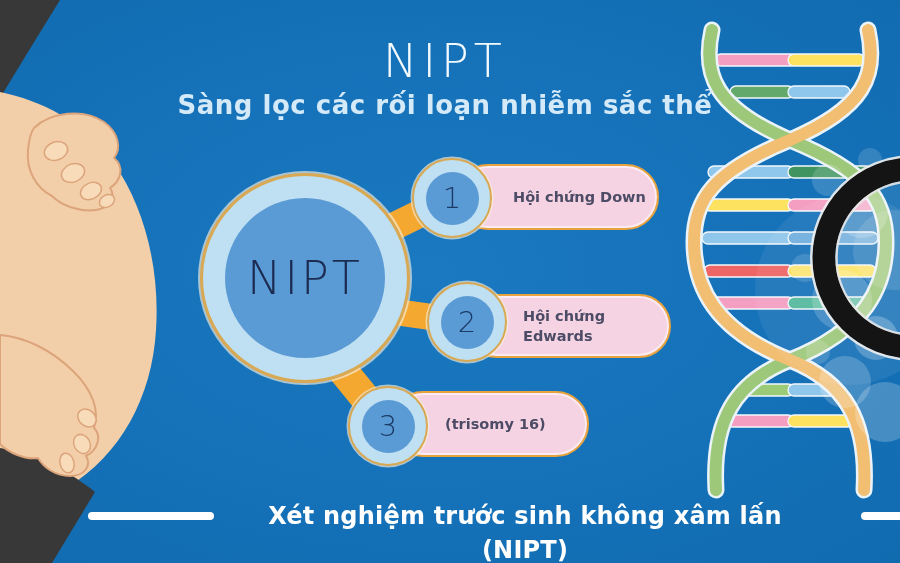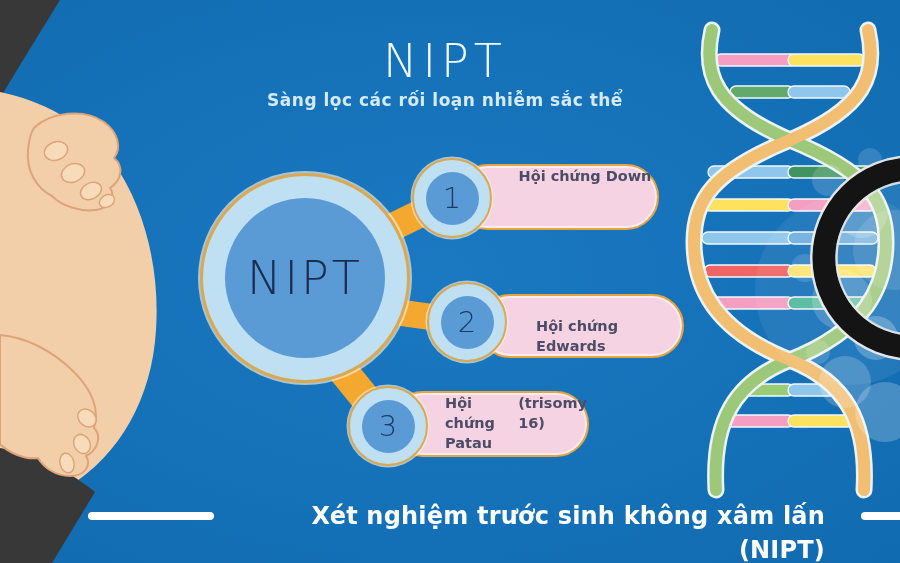--- a/index.html
+++ b/index.html
@@ -12,21 +12,21 @@
   }
   .art { position:absolute; left:0; top:0; width:900px; height:563px; }
 
   .title {
     position:absolute; left:45px; top:34px; width:800px;
     text-align:center; font-size:46px; font-weight:200; letter-spacing:5px;
     color:#F2FAFE;
   }
   .subtitle {
     position:absolute; left:45px; top:90px; width:800px;
-    text-align:center; font-size:17px; font-weight:bold; letter-spacing:.5px;
+    text-align:center; font-size:26px; font-weight:bold; letter-spacing:.5px;
     color: var(--subtitle-color,#D5EAF8);
   }
 
   .big-circle {
     position:absolute; left:200px; top:173px; width:210px; height:210px;
     border-radius:50%;
     background: var(--circle-light-blue,#BFDFF2);
     border:3px solid var(--gold-border,#D9A852);
     box-shadow: 0 0 0 2px rgba(247,240,222,.65);
     display:flex; align-items:center; justify-content:center;
@@ -40,29 +40,29 @@
     font-size:46px; font-weight:200; letter-spacing:3px;
     color: var(--navy-text,#1B2B52);
   }
 
   .pill {
     position:absolute; height:66px;
     background: var(--pill-pink,#F5D3E2);
     border:2.5px solid #E8A33D;
     box-shadow: inset 0 0 0 2px rgba(255,255,255,.55);
     border-radius:40px;
-    display:flex; flex-direction:row; justify-content:center;
+    display:flex; flex-direction:column; justify-content:center;
     z-index:2;
   }
   .pill .name, .pill .detail {
     font-size:14.5px; font-weight:bold; line-height:20px;
     color: var(--pill-text,#4D4C66);
   }
   .pill1 { left:455px; top:164px; width:204px; padding-left:56px; }
-  .pill2 { left:478px; top:294px; width:206px; height:64px; padding-left:56px;align-items:flex-end; }
+  .pill2 { left:465px; top:294px; width:206px; height:64px; padding-left:56px;align-items:flex-end; }
   .pill3 { left:390px; top:391px; width:199px; padding-left:53px; }
 
   .node {
     position:absolute; width:80px; height:80px; border-radius:50%;
     background: var(--circle-light-blue,#BFDFF2);
     border:2.5px solid var(--gold-border,#D9A852);
     box-shadow: 0 0 0 1.5px rgba(247,240,222,.65);
     display:flex; align-items:center; justify-content:center;
     z-index:3;
   }
@@ -71,21 +71,21 @@
     background: var(--circle-mid-blue,#5B9BD5);
     display:flex; align-items:center; justify-content:center;
   }
   .node .node-inner span { font-size:29px; font-weight:200; color:#1B3A66; }
   .node1 { left:412px; top:158px; }
   .node2 { left:427px; top:282px; }
   .node3 { left:348px; top:386px; }
 
   .footer-caption {
     position:absolute; left:225px; top:499px; width:600px; height:34px;
-    line-height:34px; text-align:right;
+    line-height:34px; text-align:center;
     font-size:24px; font-weight:bold; letter-spacing:.2px;
     color: var(--footer-white,#FFFFFF);
   }
   .rule {
     position:absolute; top:512px; height:8px; border-radius:4px;
     background: var(--footer-white,#FFFFFF);
   }
   .rule-left  { left:88px;  width:126px; }
   .rule-right { left:861px; width:46px; }
 </style>
@@ -200,21 +200,20 @@
     </div>
   </div>
 
   <div class="pill pill1">
     <div class="name">Hội chứng Down</div>
   </div>
   <div class="pill pill2">
     <div class="name">Hội chứng Edwards</div>
   </div>
   <div class="pill pill3">
-    <div class="name">Hội chứng Patau</div>
     <div class="detail">(trisomy 16)</div>
   </div>
 
   <div class="node node1">
     <div class="node-inner">
       <span>1</span>
     </div>
   </div>
   <div class="node node2">
     <div class="node-inner">

